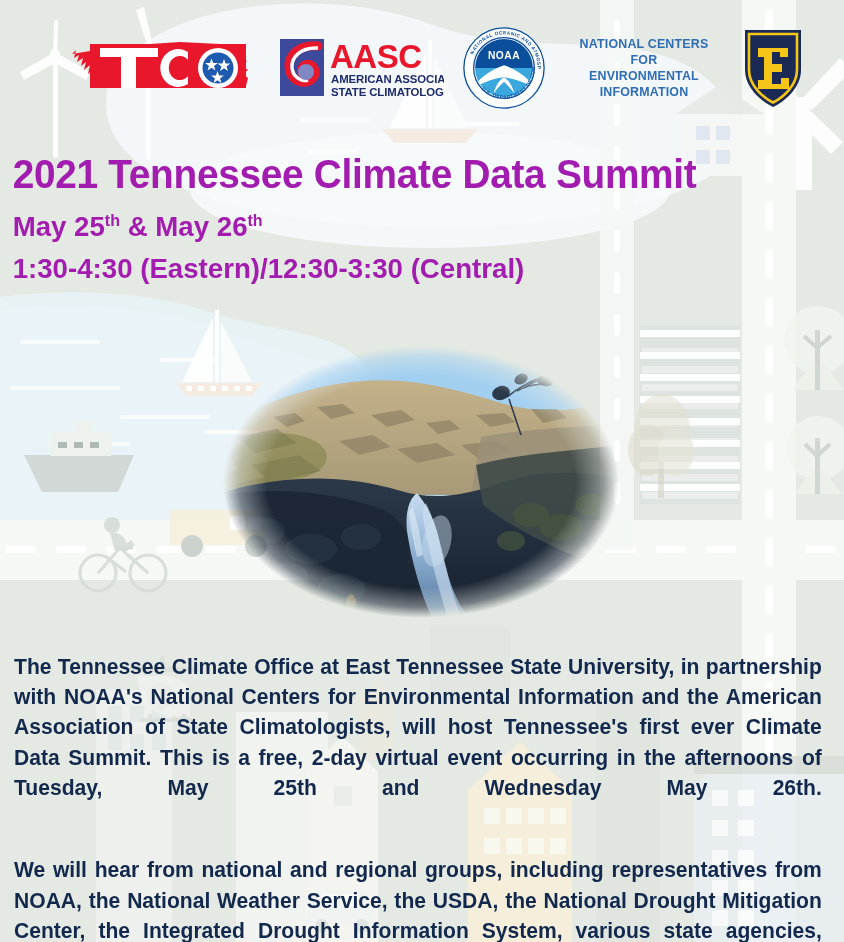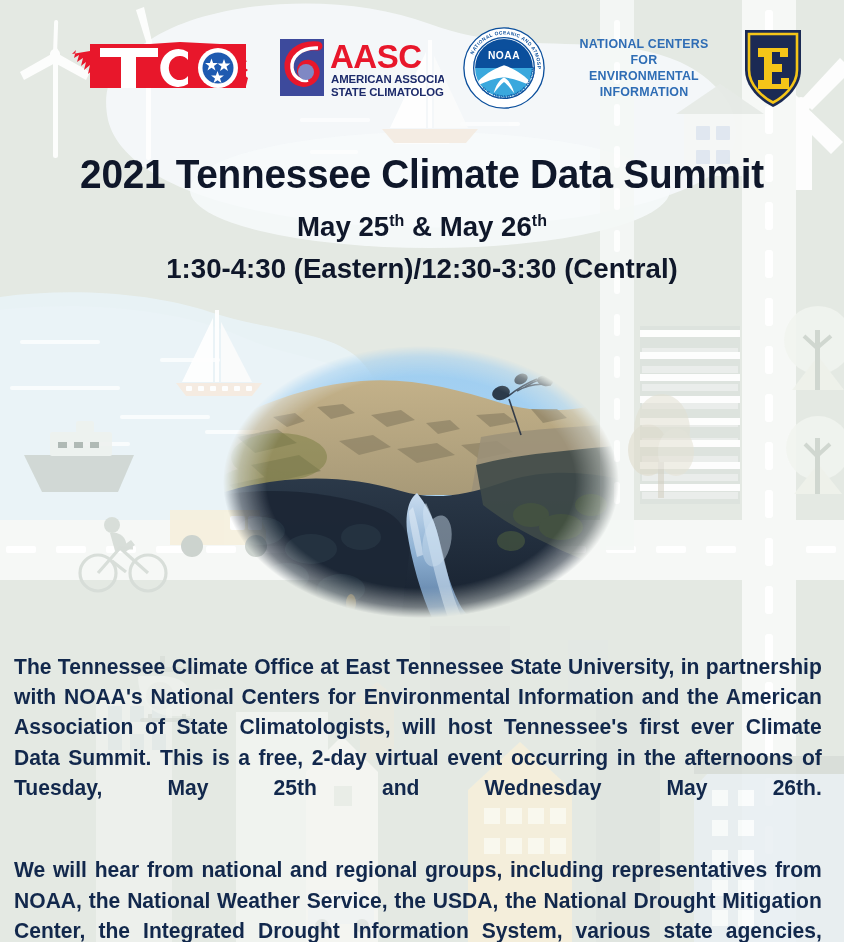--- a/index.html
+++ b/index.html
@@ -60,22 +60,22 @@
   }
 
   
   .logo-etsu { width: 62px; height: 84px; }
 
   
   .title-block {
     position: absolute;
     top: 152px; left: 0; right: 0;
     z-index: 5;
-    text-align: center;
-    color: #0f172a;
+    text-align: left;
+    color: #a21caf;
   }
   .main-title {
     font-family: "Liberation Sans Narrow", "Liberation Sans", sans-serif;
     font-size: 40px;
     font-weight: 700;
     letter-spacing: -0.3px;
     line-height: 1.12;
     transform: scaleX(0.97);
   }
   .date-line {

